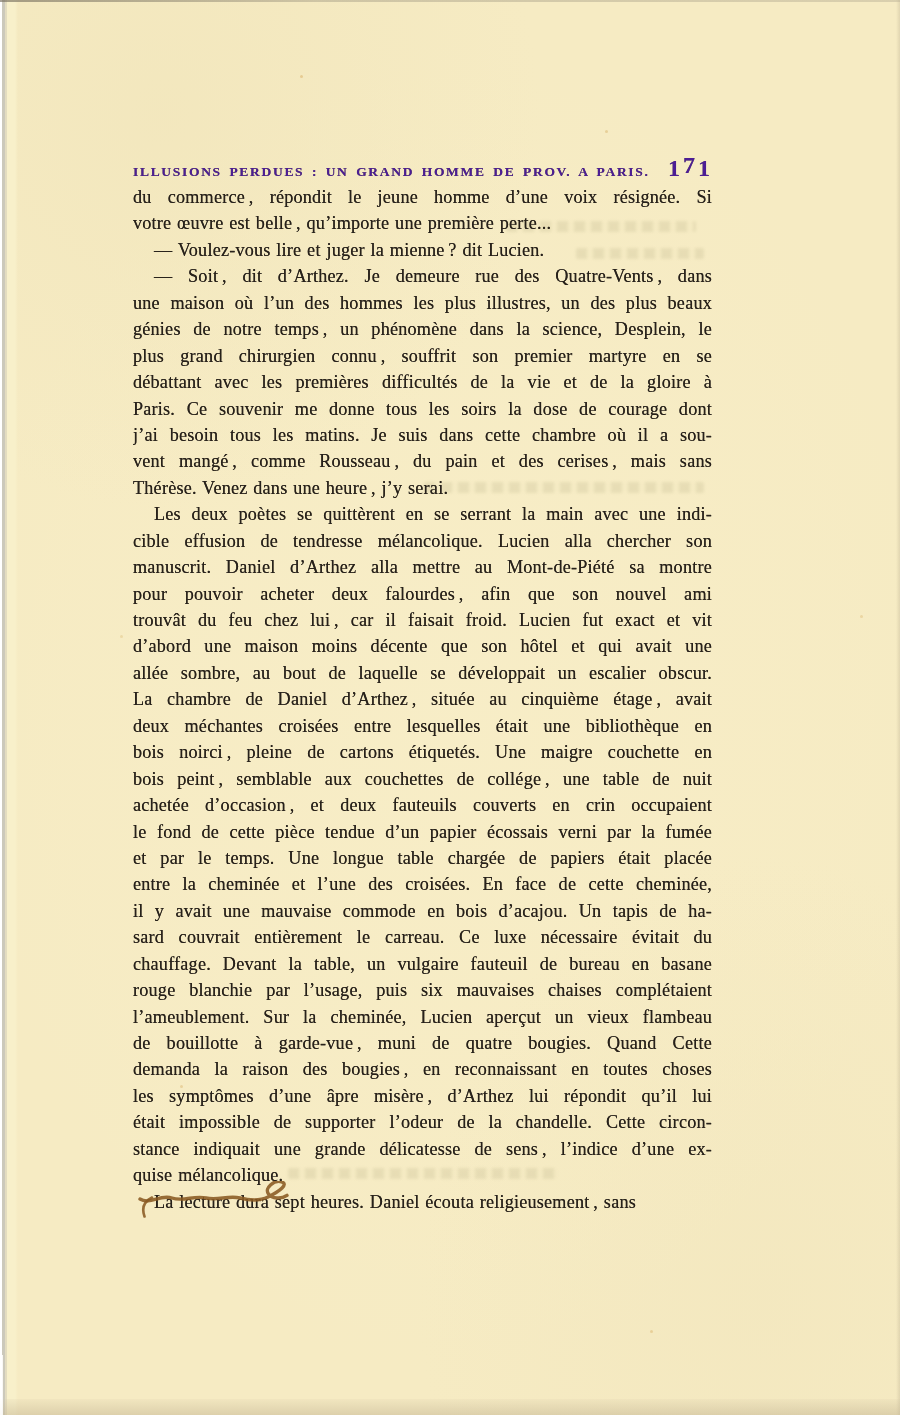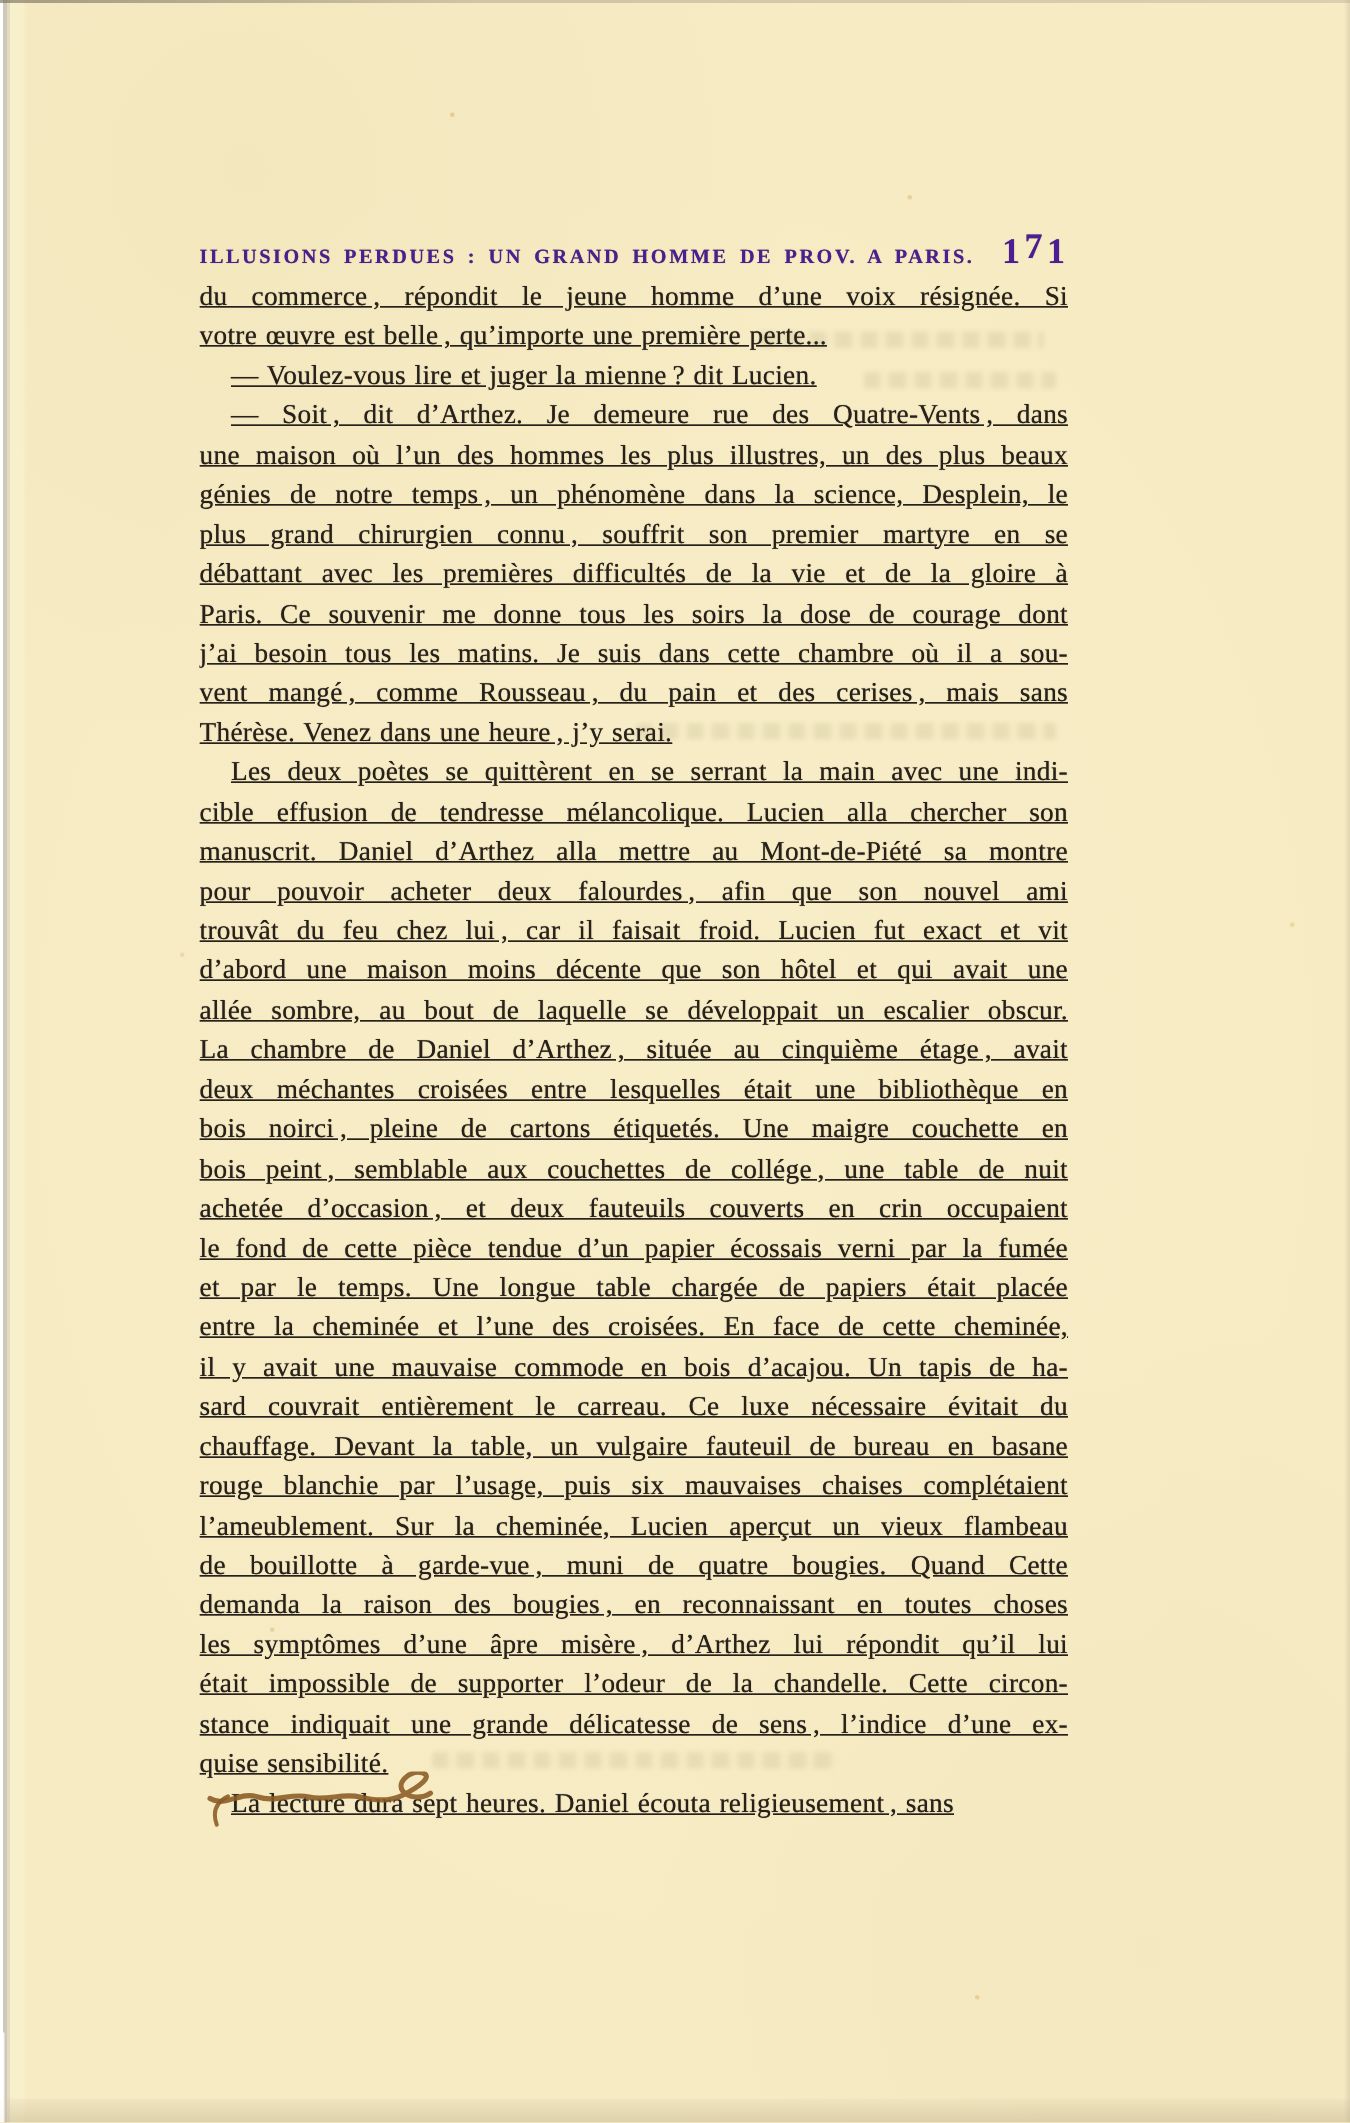--- a/index.html
+++ b/index.html
@@ -45,21 +45,21 @@
     text-shadow:0 0 .5px rgba(43,37,26,.6);
   }
   .page-number .raised { position:relative; top:-3.5px; }
 
   .text-block {
     position:absolute; left:133px; top:184px; width:579px;
     font-size:18.2px; line-height:26.45px; color:#27211a;
     letter-spacing:.2px; word-spacing:1px;
     text-shadow:0 0 .55px rgba(39,33,26,.8);
   }
-  .para { margin:0;text-decoration:underline; }
+  .para { margin:0; }
   .line { text-align:justify; text-align-last:justify; height:26.45px; overflow:hidden; }
   .line.last { text-align-last:left; }
   .para.indent .line:first-child { text-indent:21px; }
 
   .ink { position:absolute; pointer-events:none; }
   .ink path { fill:none; stroke:#8a5a22; stroke-linecap:round; stroke-linejoin:round; opacity:.88; }
 
   .ghost {
     position:absolute; height:11px; border-radius:2px; pointer-events:none;
     background:repeating-linear-gradient(90deg, rgba(122,116,72,.5) 0 11px, rgba(122,116,72,.06) 11px 17px);
@@ -120,21 +120,21 @@
       <div class="line">il y avait une mauvaise commode en bois d’acajou. Un tapis de ha-</div>
       <div class="line">sard couvrait entièrement le carreau. Ce luxe nécessaire évitait du</div>
       <div class="line">chauffage. Devant la table, un vulgaire fauteuil de bureau en basane</div>
       <div class="line">rouge blanchie par l’usage, puis six mauvaises chaises complétaient</div>
       <div class="line">l’ameublement. Sur la cheminée, Lucien aperçut un vieux flambeau</div>
       <div class="line">de bouillotte à garde-vue , muni de quatre bougies. Quand Cette</div>
       <div class="line">demanda la raison des bougies , en reconnaissant en toutes choses</div>
       <div class="line">les symptômes d’une âpre misère , d’Arthez lui répondit qu’il lui</div>
       <div class="line">était impossible de supporter l’odeur de la chandelle. Cette circon-</div>
       <div class="line">stance indiquait une grande délicatesse de sens , l’indice d’une ex-</div>
-      <div class="line last">quise sensibilité.</div>
+      <div class="line last">quise mélancolique.</div>
     </div>
     <div class="para indent">
       <div class="line last">La lecture dura sept heures. Daniel écouta religieusement , sans</div>
     </div>
   </div>
 
 <svg class="ink" style="left:126px; top:1181px;" width="200" height="38" viewBox="0 0 200 38">
   <path d="M 14 18 C 24 24 34 13 46 17 C 58 21 68 14 80 17 C 92 20 102 14 114 17 C 124 19.5 134 20 142 16 C 154 10 163 3 155.5 0.8 C 148 -1.2 138 7 142.5 13 C 146 17.6 155 18.6 161 14.4" stroke-width="3.4"></path>
 </svg>
 

